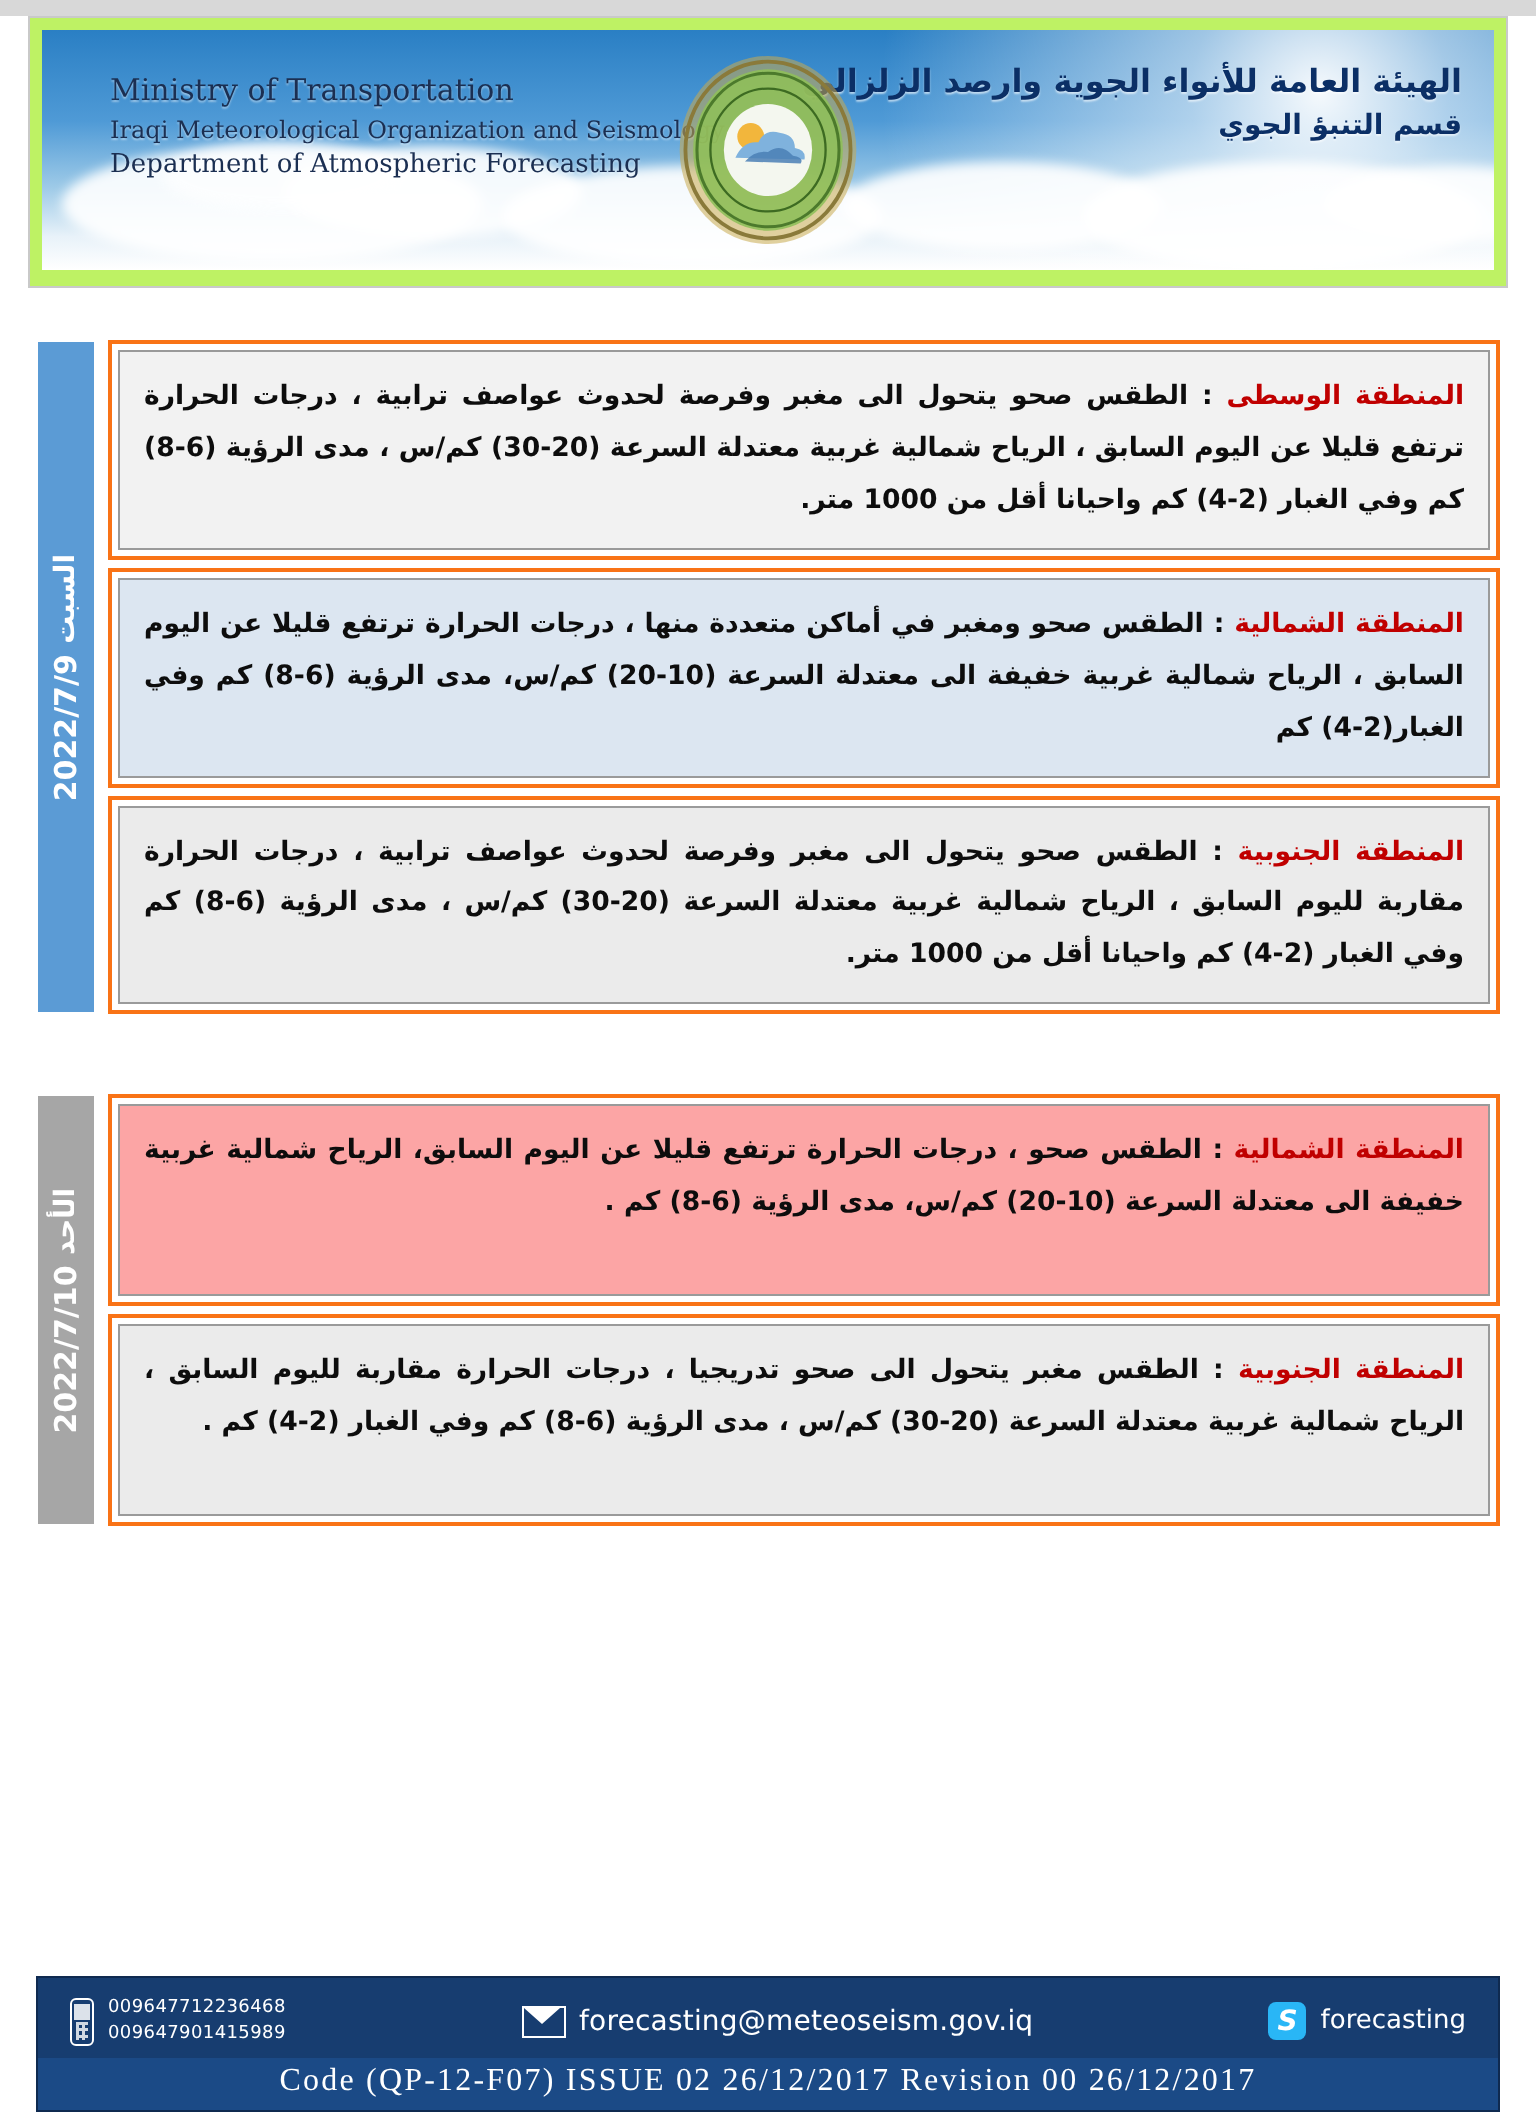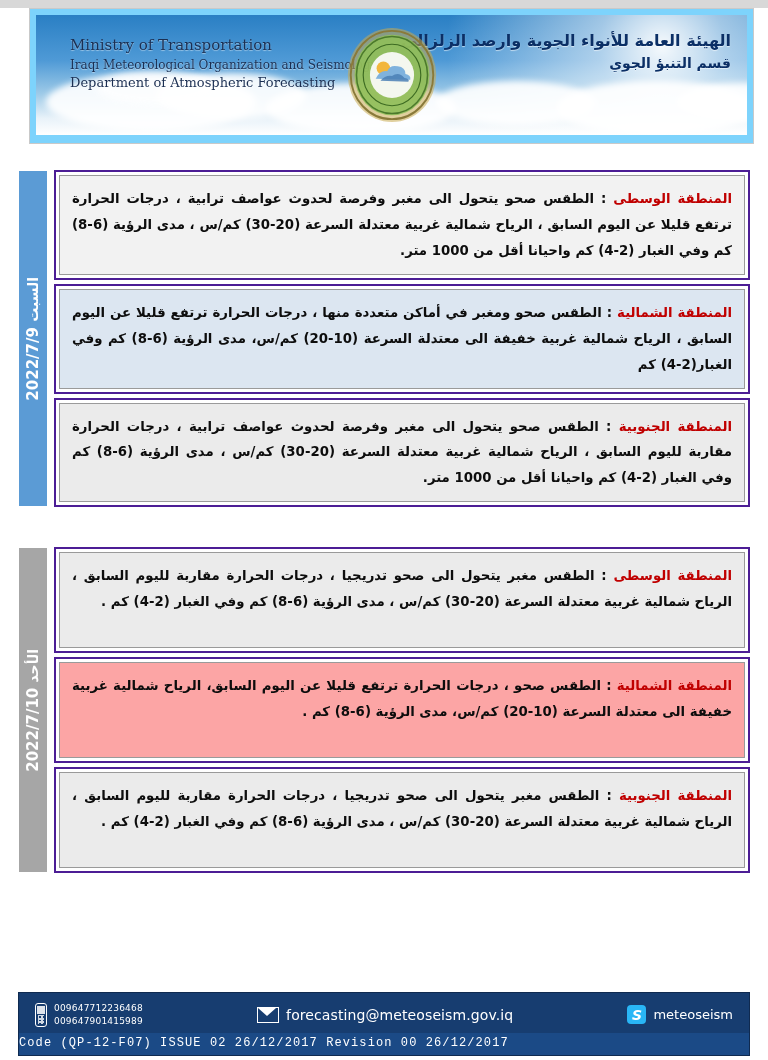--- a/index.html
+++ b/index.html
@@ -15,23 +15,23 @@
   .page {
     width: 768px;
     height: 1060px;
     background: #ffffff;
     position: relative;
     padding: 0;
   }
 
   
   .header-wrap {
-    margin: 8px 14px 0 29px;
+    margin: 8px 14px 0 14px;
     border: 1px solid #c9c9c9;
-    background: #7dd3fc;
+    background: #bef264;
     padding: 6px 6px 8px 6px;
   }
   .header-banner {
     position: relative;
     height: 120px;
     overflow: hidden;
     background:
       radial-gradient(circle at 88% 26%, rgba(255,255,255,0.95) 0%, rgba(255,255,255,0.55) 10%, rgba(255,255,255,0) 34%),
       linear-gradient(180deg, #2a7fc4 0%, #4f9ad6 38%, #9fcbe8 66%, #e8f2f9 86%, #ffffff 100%);
     display: flex;
@@ -117,21 +117,21 @@
     letter-spacing: .5px;
     line-height: 1.9;
     text-align: center;
   }
   .daybar-day { font-size: 14px; }
   .daybar-date { font-size: 15px; direction: ltr; }
   .daybar-sat { background: #5b9bd5; }
   .daybar-sun { background: #a6a6a6; }
 
   .fblock {
-    border: 2px solid #4c1d95;
+    border: 2px solid #f97316;
     padding: 3px;
   }
   .fblock-inner {
     border: 1px solid #9a9a9a;
     padding: 10px 12px 10px 12px;
     min-height: 96px;
   }
   .bg-white  .fblock-inner { background: #f2f2f2; }
   .bg-blue   .fblock-inner { background: #dce6f1; }
   .bg-gray   .fblock-inner { background: #ebebeb; }
@@ -226,25 +226,25 @@
     font-style: italic;
     display: flex;
     align-items: center;
     justify-content: center;
     font-family: "DejaVu Sans", sans-serif;
   }
 
   .footer-code {
     background: #1b4a86;
     color: #ffffff;
-    text-align: left;
-    font-size: 12px;
+    text-align: center;
+    font-size: 16px;
     letter-spacing: 1.1px;
     padding: 3px 0 5px 0;
-    font-family: Liberation Mono, monospace;
+    font-family: Liberation Serif, serif;
   }
 </style>
 </head>
 <body>
 
 <div class="page">
 
   <div class="header-wrap">
     <div class="header-banner">
       <div class="cloud c1"></div>
@@ -307,27 +307,20 @@
     <div class="daybar daybar-sat">
       <div class="daybar-inner">
         <span class="daybar-day">السبت</span>
         <span class="daybar-date">2022/7/9</span>
       </div>
     </div>
   </div>
 
   <div class="section section-b">
     <div class="blocks">
-      <div class="fblock bg-gray">
-        <div class="fblock-inner">
-          <div class="ftext">
-            <span class="region-name">المنطقة الوسطى</span><span> : </span><span>الطقس مغبر يتحول الى صحو تدريجيا ، درجات الحرارة مقاربة لليوم السابق ، الرياح شمالية غربية معتدلة السرعة (20-30) كم/س ، مدى الرؤية (6-8) كم وفي الغبار (2-4) كم .</span>
-          </div>
-        </div>
-      </div>
       <div class="fblock bg-lblue">
         <div class="fblock-inner">
           <div class="ftext">
             <span class="region-name">المنطقة الشمالية</span><span> : </span><span>الطقس صحو  ، درجات الحرارة ترتفع قليلا عن اليوم السابق، الرياح شمالية غربية خفيفة الى معتدلة السرعة (10-20) كم/س، مدى الرؤية (6-8) كم .</span>
           </div>
         </div>
       </div>
       <div class="fblock bg-gray">
         <div class="fblock-inner">
           <div class="ftext">
@@ -352,19 +345,19 @@
           <span>009647712236468</span><br>
           <span>009647901415989</span>
         </span>
       </div>
       <div class="foot-item">
         <span class="mail-icon"></span>
         <span class="email-text">forecasting@meteoseism.gov.iq</span>
       </div>
       <div class="foot-item">
         <span class="skype-icon">S</span>
-        <span class="skype-text">meteoseism</span>
+        <span class="skype-text">forecasting</span>
       </div>
     </div>
     <div class="footer-code">Code  (QP-12-F07)   ISSUE  02  26/12/2017   Revision  00  26/12/2017</div>
   </div>
 
 </div>
 
 </body></html>

